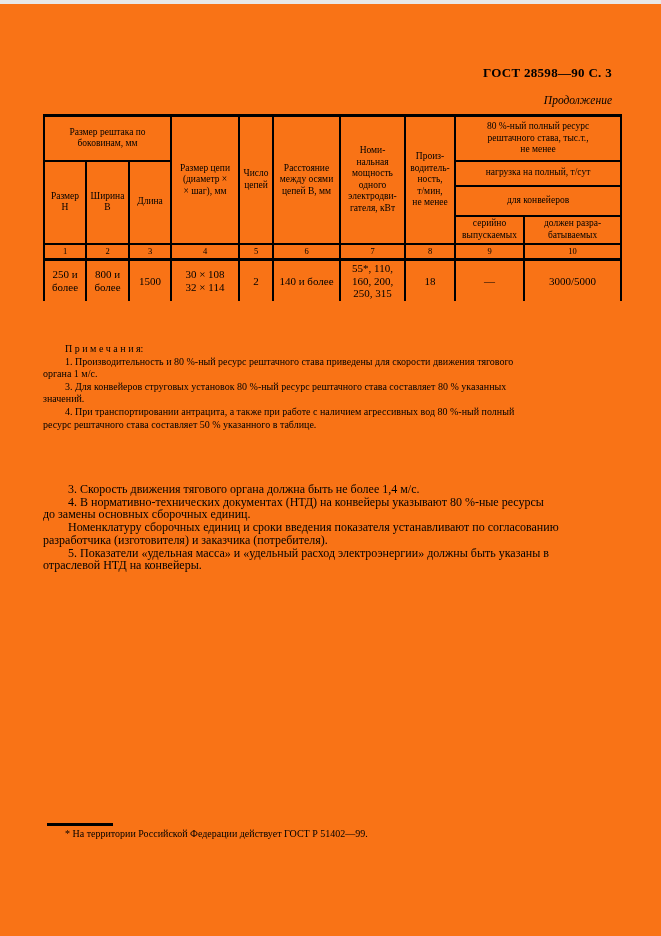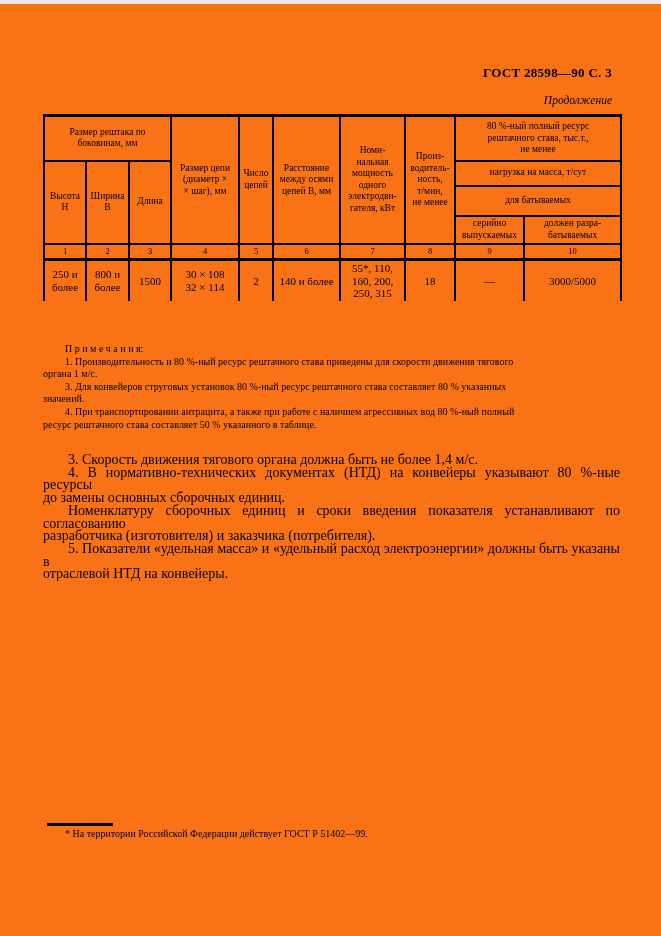--- a/index.html
+++ b/index.html
@@ -75,23 +75,23 @@
     margin-left: 4px;
     margin-bottom: 2px;
   }
   .small-text { font-size: 10px; line-height: 12.6px; }
   .small-text p { margin: 0; text-indent: 22px; white-space: pre-line; text-align: justify; }
   .table-footnote { position: absolute; left: 43px; top: 295px; width: 576px; }
   .notes-section  { position: absolute; left: 43px; top: 339px; width: 576px; }
   .body-text {
     position: absolute;
     left: 43px;
-    top: 450px;
+    top: 479px;
     width: 577px;
-    font-size: 14px;
+    font-size: 12px;
     line-height: 12.7px;
   }
   .body-text p { margin: 0; text-indent: 25px; white-space: pre-line; text-align: justify; }
   .page-footnote { position: absolute; left: 43px; top: 819px; width: 576px; }
 </style>
 </head>
 <body>
 
 <div class="page">
 
@@ -132,29 +132,29 @@
       <td rowspan="4" class="hdr bb-thin">Произ-
 водитель-
 ность,
 т/мин,
 не менее</td>
       <td colspan="2" class="hdr">80 %-ный полный ресурс
 рештачного става, тыс.т.,
 не менее</td>
     </tr>
     <tr class="r2">
-      <td rowspan="3" class="hdr bb-thin">Высота
+      <td rowspan="3" class="hdr bb-thin">Размер
 Н</td>
       <td rowspan="3" class="hdr bb-thin">Ширина
 В</td>
       <td rowspan="3" class="hdr bb-thin">Длина</td>
-      <td colspan="2" class="hdr bb-thin">нагрузка на масса, т/сут</td>
+      <td colspan="2" class="hdr bb-thin">нагрузка на полный, т/сут</td>
     </tr>
     <tr class="r3">
-      <td colspan="2" class="hdr bt-thin bb-hidden">для батываемых</td>
+      <td colspan="2" class="hdr bt-thin bb-hidden">для конвейеров</td>
     </tr>
     <tr class="r4">
       <td class="hdr bt-hidden bb-thin">серийно
 выпускаемых</td>
       <td class="hdr bt-hidden bb-thin">должен разра-
 батываемых</td>
     </tr>
     <tr class="rnum">
       <td>1</td>
       <td>2</td>

